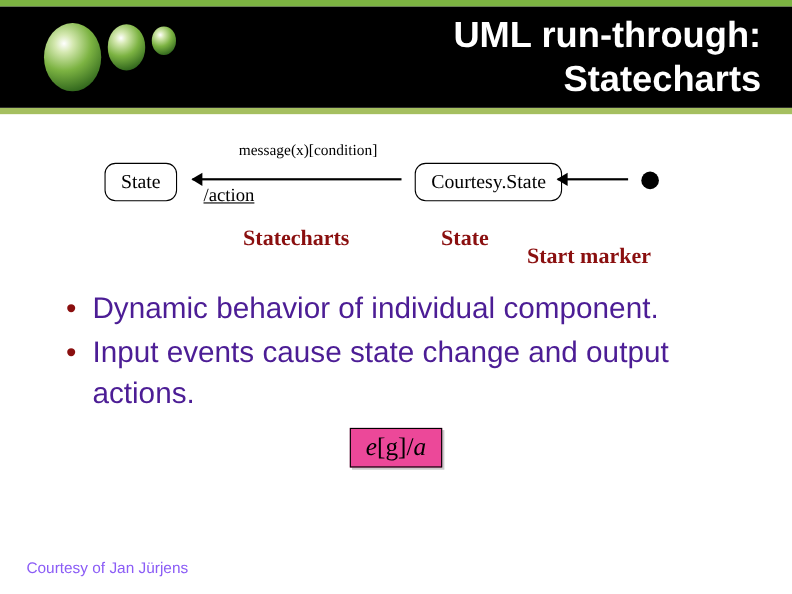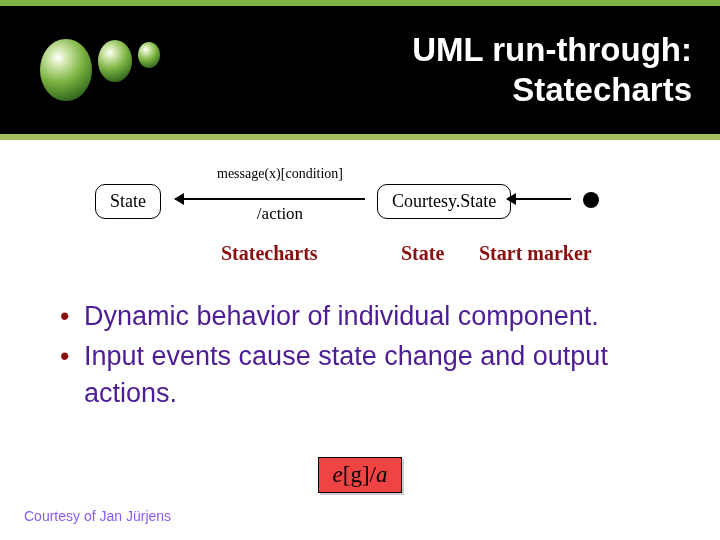--- a/index.html
+++ b/index.html
@@ -7,21 +7,21 @@
     width: 720px;
     height: 540px;
     background: #ffffff;
     font-family: Arial, Helvetica, sans-serif;
     overflow: hidden;
     position: relative;
   }
   .header {
     background: #000000;
     width: 100%;
-    height: 128px;
+    height: 92px;
     position: relative;
     display: flex;
     align-items: center;
   }
   .logo-area {
     width: 160px;
     height: 100%;
     display: flex;
     align-items: center;
     justify-content: flex-start;
@@ -120,34 +120,34 @@
     top: 8px; left: 90px;
     font-size: 14px;
     width: 190px;
     text-align: center;
   }
   .trans-bot {
     position: absolute;
     top: 46px; left: 90px;
     font-size: 17px;
     width: 190px;
-    text-align: center;
+    text-decoration: underline;
   }
   .label-row {
     position: absolute;
     top: 84px;
     width: 100%;
     font-family: "Times New Roman", serif;
     font-weight: bold;
     font-size: 20px;
     color: #8a0f0f;
   }
   .lbl-trans { position: absolute; left: 126px; }
   .lbl-state { position: absolute; left: 306px; }
-  .lbl-start { position: absolute; left: 384px; }
+  .lbl-start { position: absolute; left: 384px; margin-top: 16px; }
 
   .bullets {
     padding: 14px 40px 0 60px;
     font-size: 27px;
     color: #4c1d95;
     line-height: 1.35;
   }
   .bullets li { list-style: none; position: relative; padding-left: 24px; margin-bottom: 4px; }
   .bullets li::before {
     content: "•";
@@ -160,25 +160,24 @@
     display: flex;
     justify-content: center;
     gap: 60px;
     padding-top: 10px;
     font-family: "Times New Roman", serif;
     font-style: italic;
     font-size: 23px;
   }
   .notation-box {
     border: 1px solid #000;
-    background: #ef4444;
+    background: #ec4899;
     padding: 4px 14px;
     box-shadow: 2px 2px 0 #cccccc;
     white-space: nowrap;
-    margin-top: 32px;
   }
   .notation-box .rm { font-style: normal; }
 
   .footer {
     position: absolute;
     left: 24px;
     bottom: 16px;
     font-size: 14px;
     color: #8b5cf6;
   }

